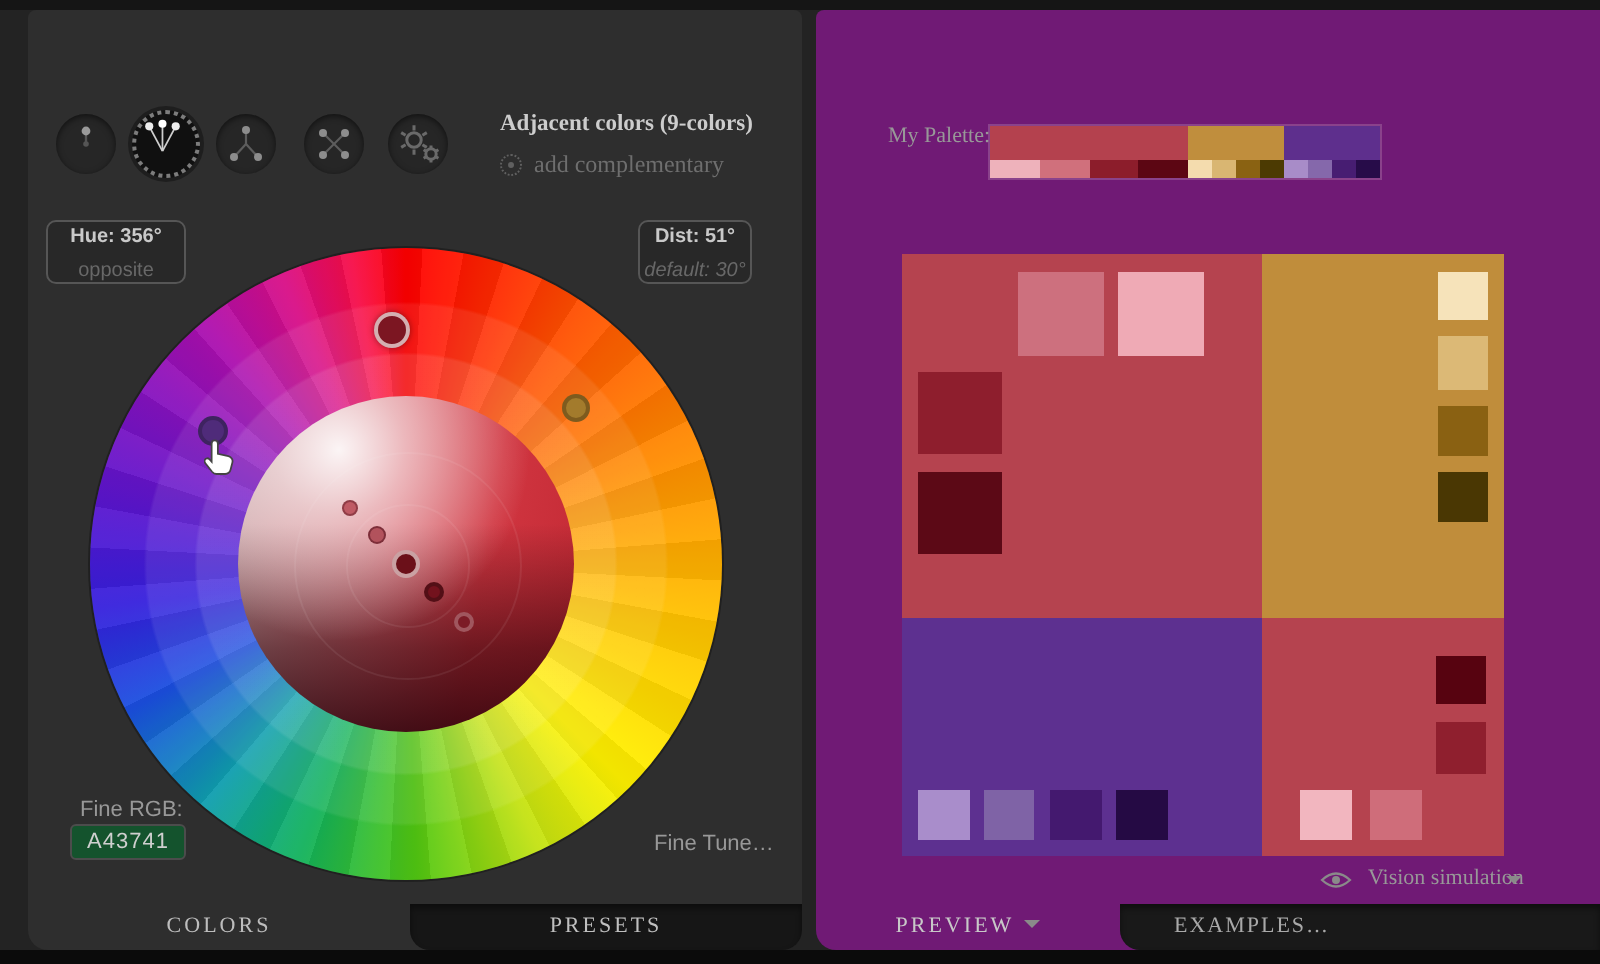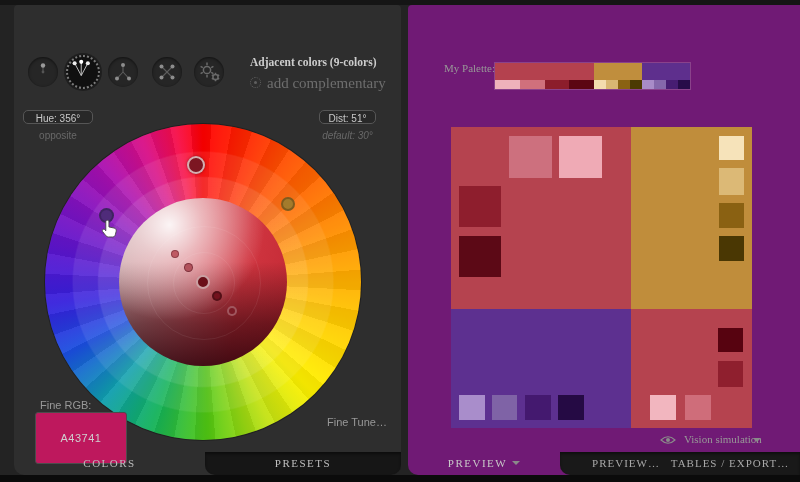--- a/index.html
+++ b/index.html
@@ -22,26 +22,26 @@
   .sicon svg { display:block; width:100%; height:100%; }
 
   .scheme-title { position:absolute; left:236px; top:51px;
                   font-family:"Liberation Serif", serif; font-size:11.5px; font-weight:600;
                   color:#cdcdcd; white-space:nowrap; }
   .addcomp-icon { position:absolute; left:236px; top:72px; width:9px; height:9px;
                   border:1px dotted #606060; border-radius:50%; }
   .addcomp-icon i { position:absolute; left:2.5px; top:2.5px; width:3px; height:3px;
                     border-radius:50%; background:#606060; }
   .addcomp-label { position:absolute; left:253px; top:70px;
-                   font-family:"Liberation Serif", serif; font-size:15px; color:#6e6e6e; cursor:pointer; }
-
-  
-  .pill { position:absolute; top:105px; height:14px; line-height:16px; text-align:center;
+                   font-family:"Liberation Serif", serif; font-size:12px; color:#6e6e6e; cursor:pointer; }
+
+  
+  .pill { position:absolute; top:105px; height:32px; line-height:16px; text-align:center;
           border:1px solid #565656; border-radius:5px; background:#282828;
-          font-size:10px; font-weight:normal; color:#c9c9c9; cursor:pointer; box-sizing:border-box; }
+          font-size:10px; font-weight:bold; color:#c9c9c9; cursor:pointer; box-sizing:border-box; }
   .pill-sub { position:absolute; top:125px; text-align:center; font-size:10px; color:#686868; }
 
   
   .wheel { position:absolute; left:31px; top:119px; width:316px; height:316px; }
   .ring { position:absolute; left:0; top:0; width:316px; height:316px; border-radius:50%;
           cursor:pointer; box-shadow:0 0 0 1px rgba(0,0,0,.3);
           background:conic-gradient(from 0deg,
             #ff0000 0deg, #ff5200 35deg, #ff9000 70deg, #ffc800 105deg, #fff200 135deg,
             #c3e212 155deg, #52c812 178deg, #12b25c 200deg, #0f9fae 220deg, #1b50e0 242deg,
             #3620dd 262deg, #5b16cf 282deg, #8312c0 302deg, #ad0fae 320deg, #d90e85 337deg,
@@ -70,23 +70,23 @@
   .dot1 { left:139px; top:139px; width:9px;  height:9px;  border:1px solid rgba(115,40,50,.85); }
   .dot2 { left:151px; top:151px; width:14px; height:14px; border:2px solid rgba(233,209,209,.75); }
   .dot3 { left:167px; top:167px; width:10px; height:10px; border:2px solid rgba(70,14,20,.7); }
   .dot4 { left:182px; top:182px; width:10px; height:10px; border:2px solid rgba(195,145,150,.5); }
 
   .cursor { position:absolute; left:57px; top:95px; width:15px; height:19px; pointer-events:none; }
 
   
   .base-label { position:absolute; left:26px; top:394px; font-size:11px; color:#989898; }
   .base-input { position:absolute; left:21px; top:407px; width:56px; height:16px;
-                background:#be185d; border:1px solid #4c4c4c; border-radius:3px;
+                background:#14532d; border:1px solid #4c4c4c; border-radius:3px;
                 color:#cfcfcf; font-family:"Liberation Sans", sans-serif; font-size:11px;
-                text-align:center; letter-spacing:.5px; padding:17px; }
+                text-align:center; letter-spacing:.5px; padding:0; }
   .finetune { position:absolute; left:313px; top:411px; font-size:11px; color:#989898; cursor:pointer; }
 
   
   .tabtxt { font-family:"Liberation Serif", serif; font-size:11px; letter-spacing:1.5px;
             height:23px; line-height:23px; text-align:center; position:absolute; top:447px; cursor:pointer; }
   .tab-colors { left:0; width:191px; color:#bdbdbd; }
   .tab-presets { left:191px; width:196px; color:#bfbfbf; background:#161616;
                  border-radius:0 0 10px 10px; box-shadow:inset 0 2px 3px rgba(0,0,0,.45); }
   .tab-preview { left:0; width:152px; color:#c8c8c8; }
   .tabs-dark { position:absolute; left:152px; top:447px; width:240px; height:23px;
@@ -287,19 +287,18 @@
 
     <svg class="vision-eye" viewBox="0 0 16 10">
       <path d="M1 5 Q8 -1.5 15 5 Q8 11.5 1 5 Z" fill="none" stroke="#8a8a8a" stroke-width="1.1"></path>
       <circle cx="8" cy="5" r="2" fill="#8a8a8a"></circle>
     </svg>
     <div class="vision-label">Vision simulation</div>
     <span class="caret vision-caret"></span>
 
     <div class="tabtxt tab-preview"><span>PREVIEW</span><span class="caret"></span></div>
     <div class="tabs-dark">
-      <div class="tabtxt tab-examples">PREVIEW…</div>
-      <div class="tabtxt tab-tables">TABLES / EXPORT…</div>
+      <div class="tabtxt tab-examples">EXAMPLES…</div>
     </div>
   </div>
 
   <div class="bottomstrip"></div>
 </div>
 
 </body></html>

